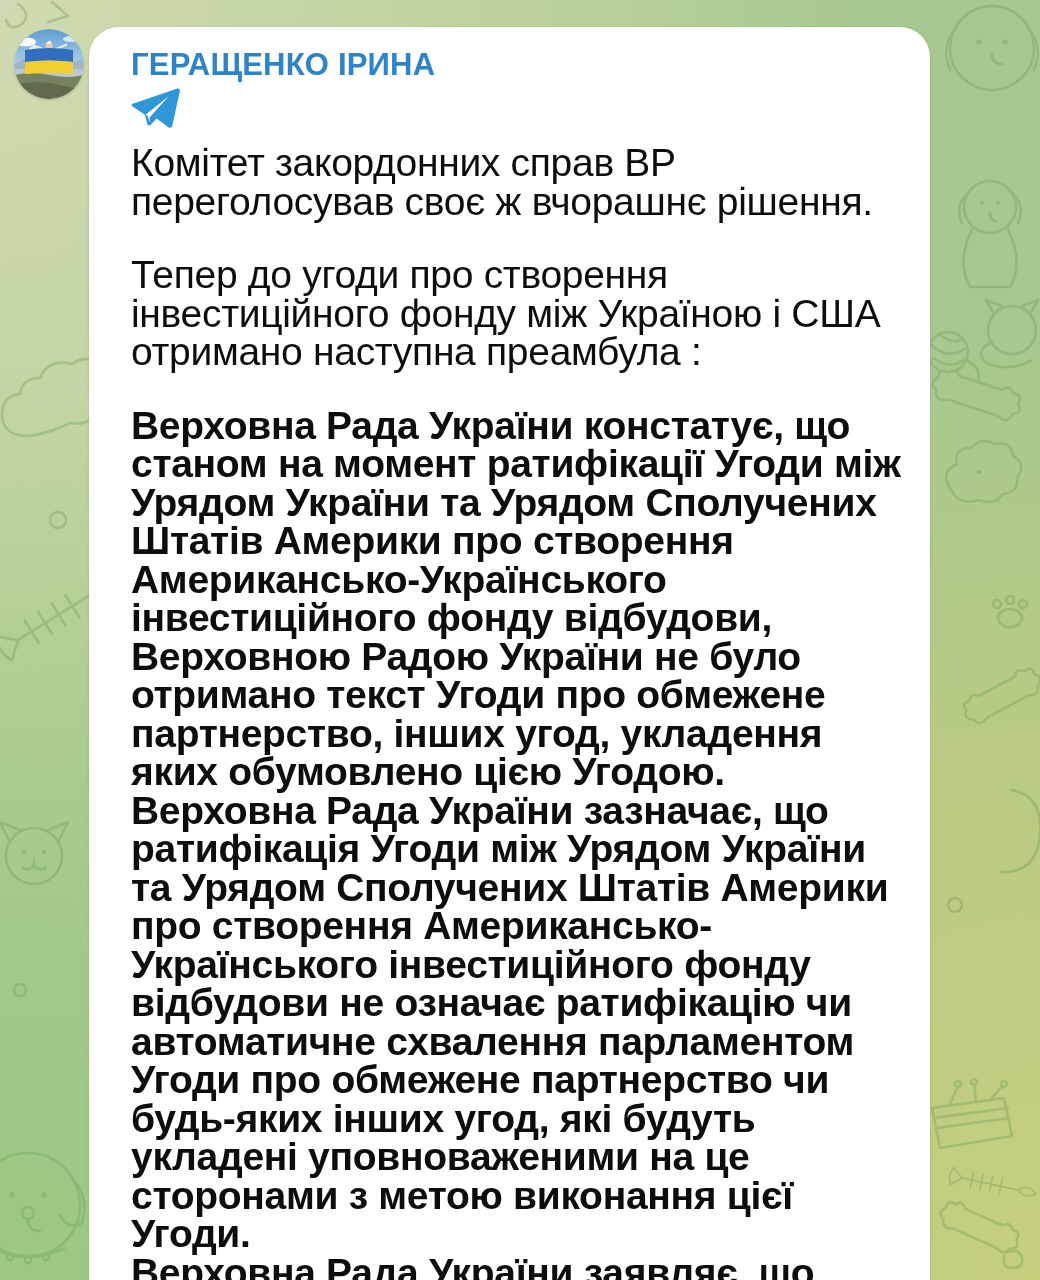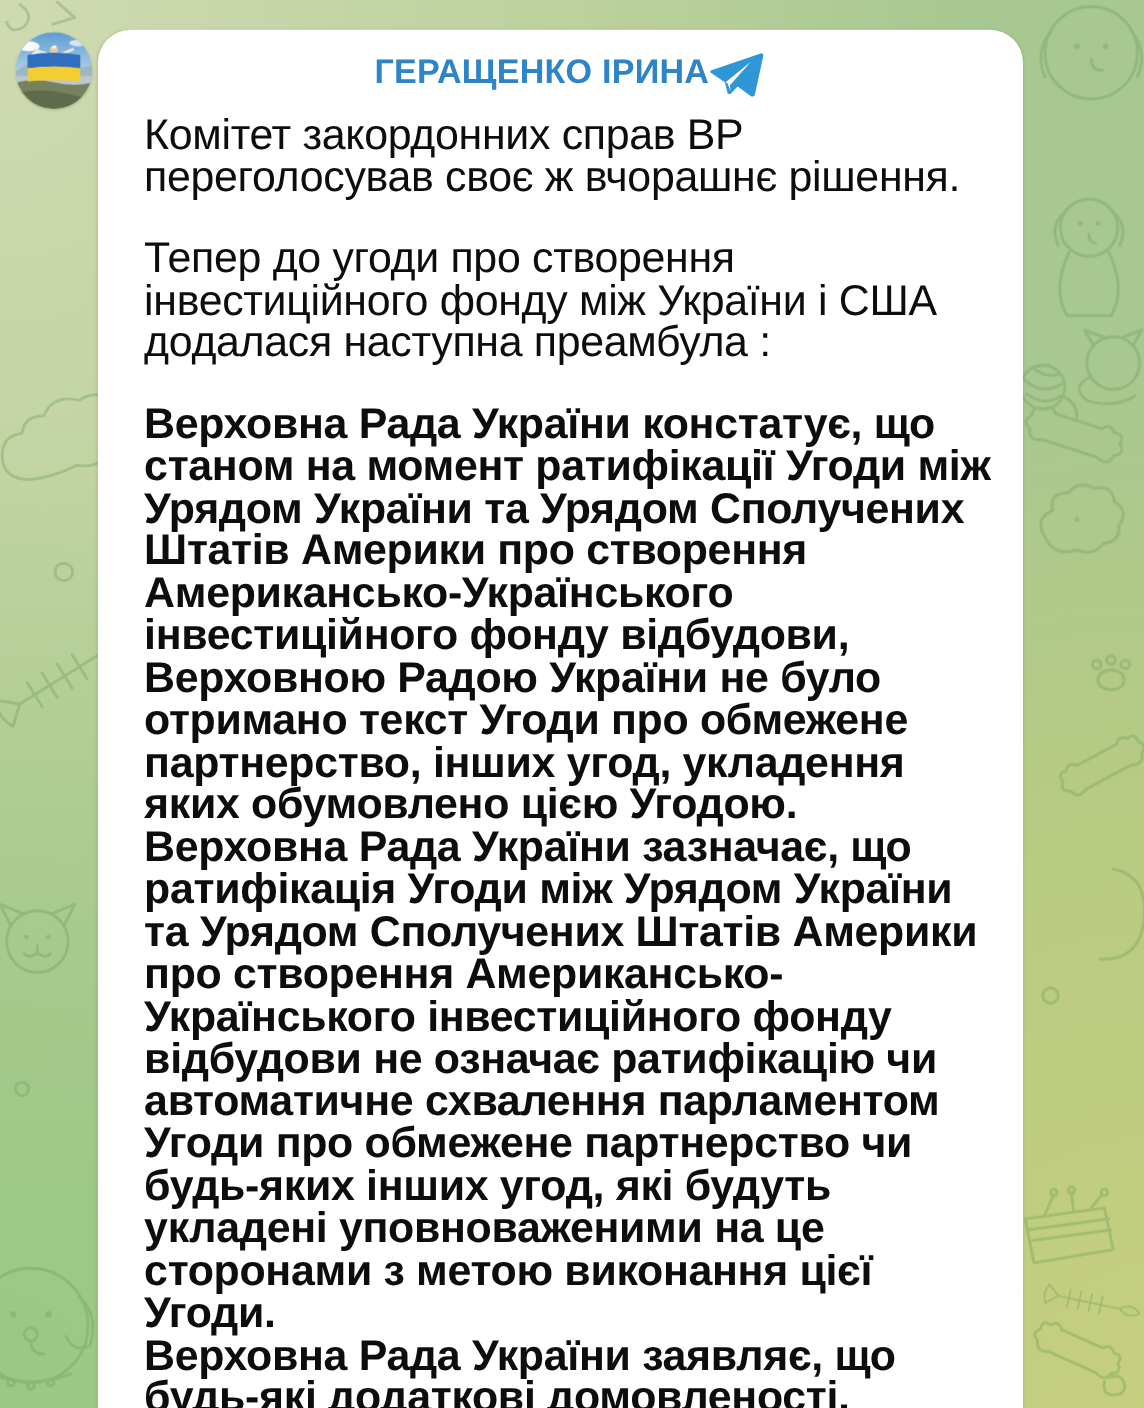--- a/index.html
+++ b/index.html
@@ -10,21 +10,21 @@
   }
   .bg-layer{position:absolute;left:0;top:0;width:1040px;height:1280px;display:block;}
   .bubble{
     position:absolute;left:89px;top:27px;width:841px;height:1253px;
     background:var(--bubble-bg,#ffffff);
     border-radius:30px 30px 0 0;
     box-sizing:border-box;
     padding:18px 26px 0 42px;
     box-shadow:0 1px 3px rgba(40,70,30,0.18);
   }
-  .bubble-header{display:flex;align-items:flex-start;justify-content:center;min-height:44px;}
+  .bubble-header{display:flex;align-items:flex-start;justify-content:center;min-height:44px;flex-direction:column;}
   .channel-name{
     font-size:31px;font-weight:bold;line-height:40px;
     color:var(--channel-name,#2e84c6);
     letter-spacing:0.2px;white-space:nowrap;
   }
   .plane-icon{width:50px;height:42px;display:block;margin-top:3px;flex:0 0 auto;}
   .message-text{
     margin-top:14px;
     font-size:39px;line-height:38.5px;
     color:var(--message-text,#0d0d0d);
@@ -215,20 +215,20 @@
     <div class="bubble-header">
       <div class="channel-name">ГЕРАЩЕНКО ІРИНА</div>
       <svg class="plane-icon" viewBox="0 0 50 42" xmlns="http://www.w3.org/2000/svg">
         <path fill="var(--telegram-blue,#2f96d8)" d="M1.6 18.4 C0.2 17.8 0.3 16.3 1.8 15.8 L46.4 0.6 C47.9 0.1 49.3 1.4 48.9 3 L41.3 37.8 C40.9 39.6 38.9 40.4 37.4 39.3 L25.6 30.6 L19.4 36.9 C18.4 37.9 16.7 37.4 16.3 36 L13.9 26.8 Z"></path>
         <path fill="#ffffff" d="M14.6 26.7 L37.6 8.2 L18.6 29.4 L19 34.6 L16.5 27.9 Z"></path>
       </svg>
     </div>
 
     <div class="message-text">
       <p>Комітет закордонних справ ВР переголосував своє ж вчорашнє рішення.</p>
-      <p>Тепер до угоди про створення інвестиційного фонду між України і США додалася наступна преамбула :</p>
+      <p>Тепер до угоди про створення інвестиційного фонду між Україною і США отримано наступна преамбула :</p>
       <p>Верховна Рада України констатує, що станом на момент ратифікації Угоди між Урядом України та Урядом Сполучених Штатів Америки про створення Американсько-Українського інвестиційного фонду відбудови, Верховною Радою України не було отримано текст Угоди про обмежене партнерство, інших угод, укладення яких обумовлено цією Угодою.
 Верховна Рада України зазначає, що ратифікація Угоди між Урядом України та Урядом Сполучених Штатів Америки про створення Американсько-Українського інвестиційного фонду відбудови не означає ратифікацію чи автоматичне схвалення парламентом Угоди про обмежене партнерство чи будь-яких інших угод, які будуть укладені уповноваженими на це сторонами з метою виконання цієї Угоди.
 Верховна Рада України заявляє, що будь-які додаткові домовленості, необхідні для реалізації Угоди між Урядом України та Урядом Сполучених Штатів Америки про створення Американсько-Українського інвестиційного фонду відбудови, не можуть виходити за межі положень цієї Угоди і встановлювати міжнародно-правових зобов’язань для України, які не передбачені нею та не погоджені у встановленому порядку.</p>
     </div>
   </div>
 
 </div>
 
 </body></html>

